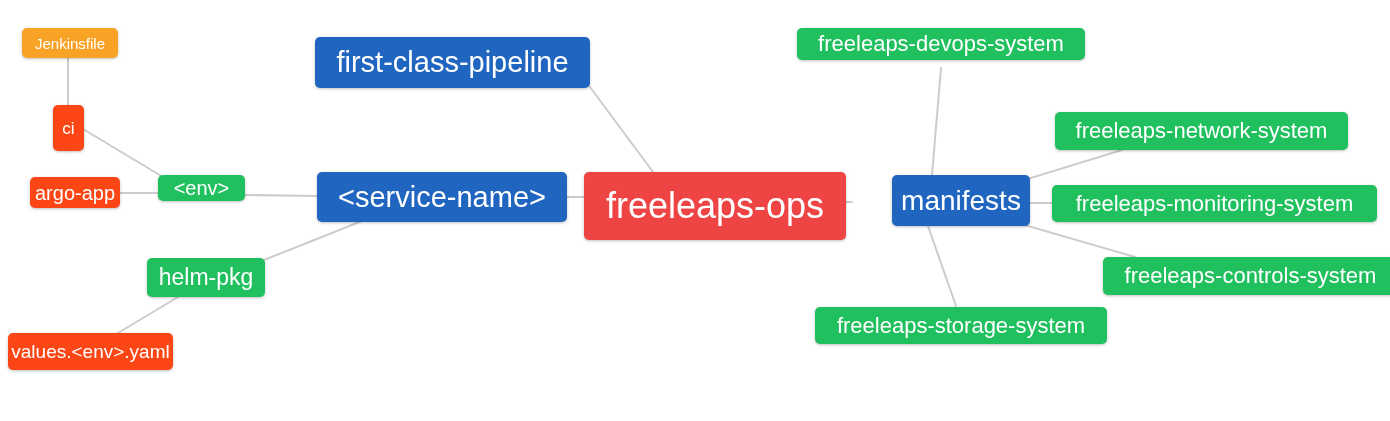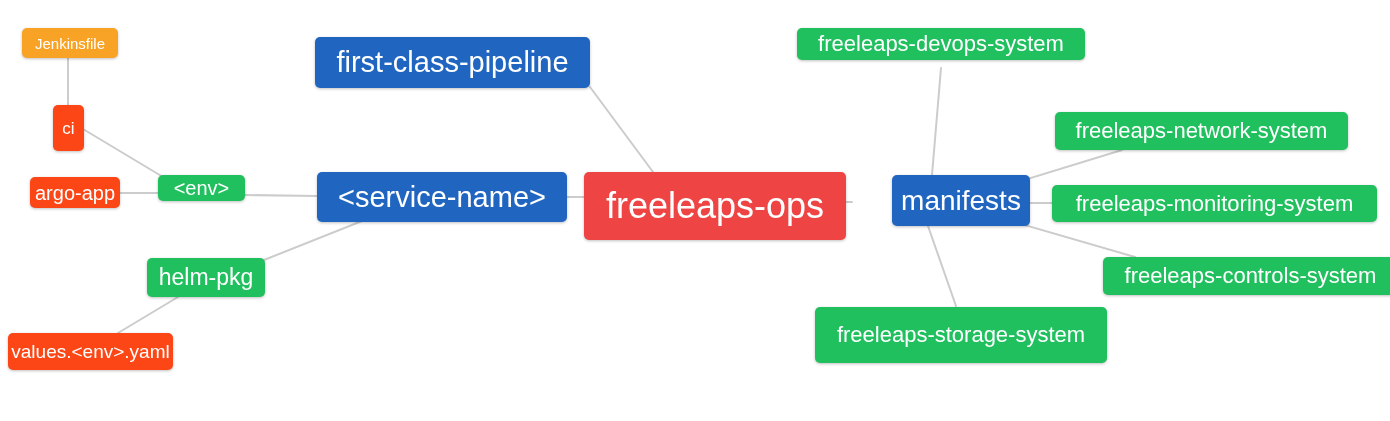--- a/index.html
+++ b/index.html
@@ -65,14 +65,14 @@
     <div class="node" style="left: 147px; top: 258px; width: 118px; height: 39px; font-size: 23px; background: rgb(33, 192, 95); color: rgb(255, 255, 255);">helm-pkg</div>
     <div class="node" style="left: 8px; top: 333px; width: 165px; height: 37px; font-size: 19px; background: rgb(252, 70, 21); color: rgb(255, 255, 255);">values.&lt;env&gt;.yaml</div>
     <div class="node" style="left: 315px; top: 37px; width: 275px; height: 51px; font-size: 29px; background: rgb(32, 102, 193); color: rgb(255, 255, 255); text-align: center;">first-class-pipeline</div>
     <div class="node" style="left: 317px; top: 172px; width: 250px; height: 50px; font-size: 29px; background: rgb(32, 102, 193); color: rgb(255, 255, 255);">&lt;service-name&gt;</div>
     <div class="node" style="left: 584px; top: 172px; width: 262px; height: 68px; font-size: 36px; background: #ef4444; color: rgb(255, 255, 255);">freeleaps-ops</div>
     <div class="node" style="left: 852px; top: 175px; width: 138px; height: 51px; font-size: 28px; background: rgb(32, 102, 193); color: rgb(255, 255, 255); margin-left: 40px;">manifests</div>
     <div class="node" style="left: 797px; top: 28px; width: 288px; height: 32px; font-size: 22px; background: rgb(33, 192, 95); color: rgb(255, 255, 255);">freeleaps-devops-system</div>
     <div class="node" style="left: 1055px; top: 112px; width: 293px; height: 38px; font-size: 22px; background: rgb(33, 192, 95); color: rgb(255, 255, 255);">freeleaps-network-system</div>
     <div class="node" style="left: 1052px; top: 185px; width: 325px; height: 37px; font-size: 22px; background: rgb(33, 192, 95); color: rgb(255, 255, 255);">freeleaps-monitoring-system</div>
     <div class="node" style="left: 1060px; top: 257px; width: 295px; height: 38px; font-size: 22px; background: rgb(33, 192, 95); color: rgb(255, 255, 255); margin-left: 43px;">freeleaps-controls-system</div>
-    <div class="node" style="left: 815px; top: 307px; width: 292px; height: 56px; font-size: 22px; background: rgb(33, 192, 95); color: rgb(255, 255, 255);">freeleaps-storage-system</div>
+    <div class="node" style="left: 815px; top: 307px; width: 292px; height: 37px; font-size: 22px; background: rgb(33, 192, 95); color: rgb(255, 255, 255);">freeleaps-storage-system</div>
   </div>
 
 </body></html>

